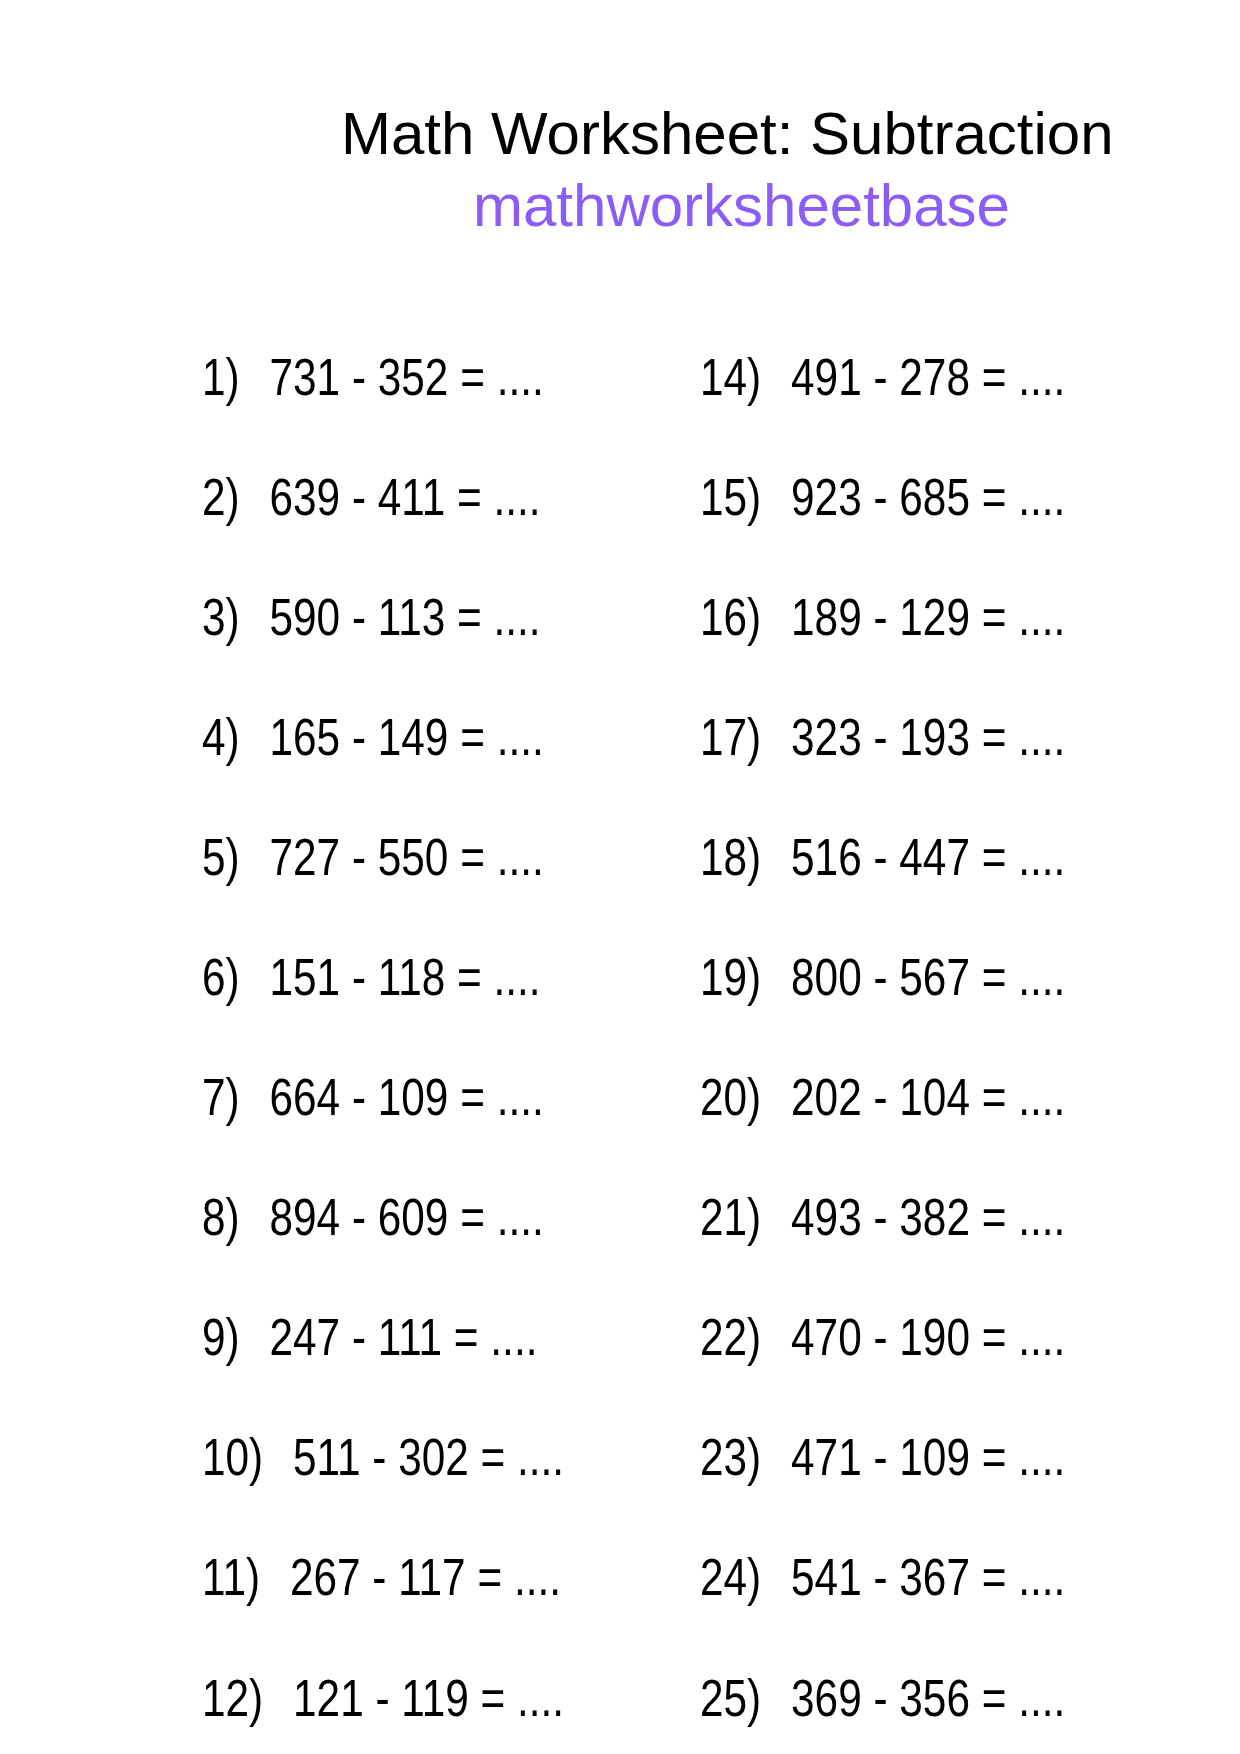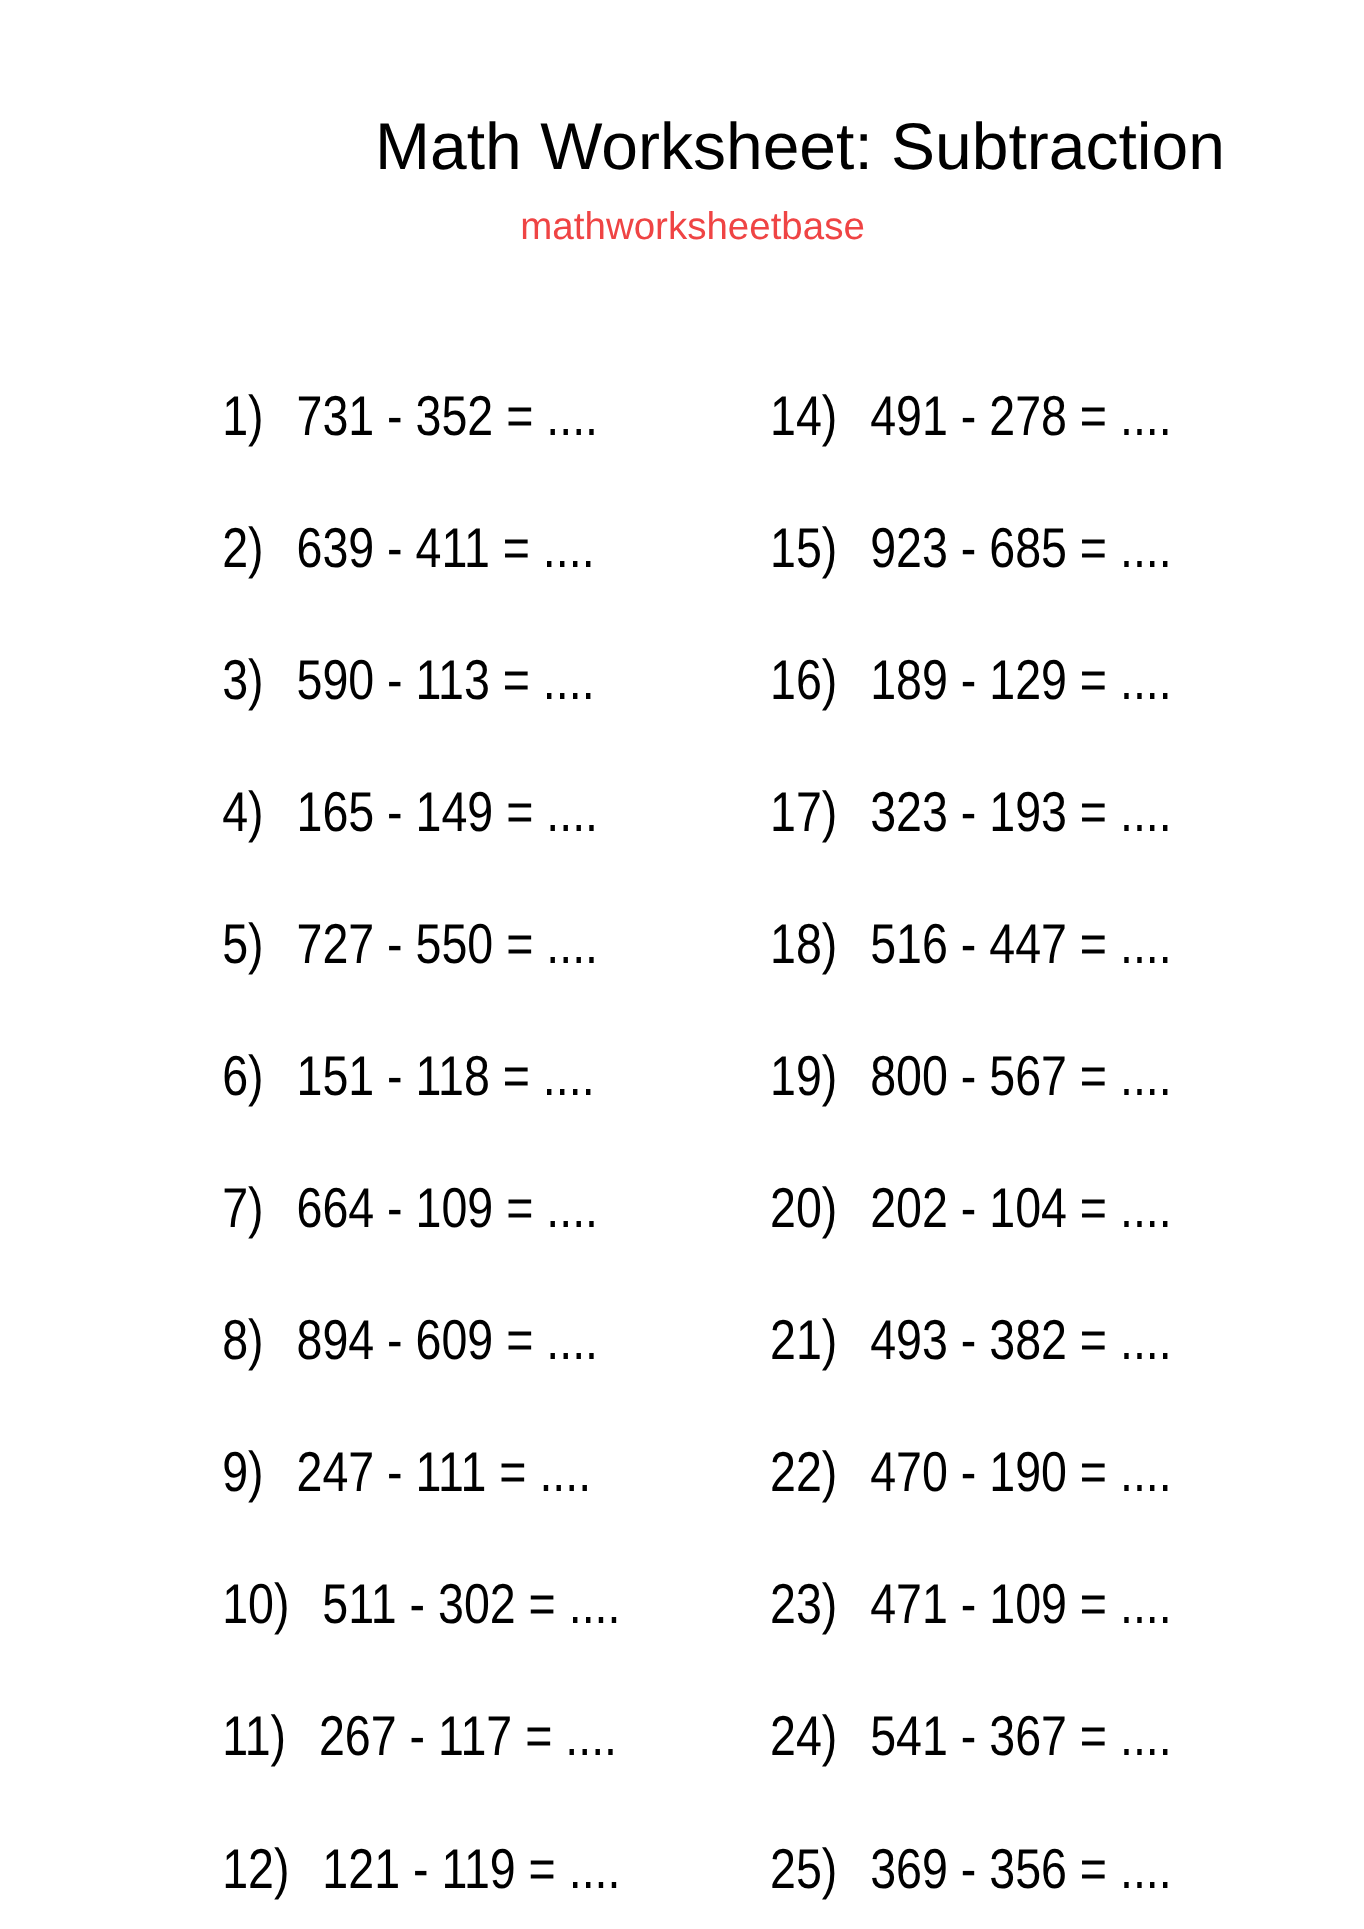--- a/index.html
+++ b/index.html
@@ -29,24 +29,24 @@
     font-size: 60px;
     line-height: 60px;
     font-weight: 400;
     color: #000000;
     white-space: nowrap;
   }
   .subtitle {
     position: absolute;
     left: 473px;
     top: 183px;
-    font-size: 35px;
+    font-size: 60px;
     line-height: 46px;
     font-weight: 400;
-    color: #ef4444;
+    color: #8b5cf6;
     white-space: nowrap;
   }
   .problems {
     position: absolute;
     left: 202px;
     top: 352px;
     display: flex;
   }
   .col {
     display: flex;

